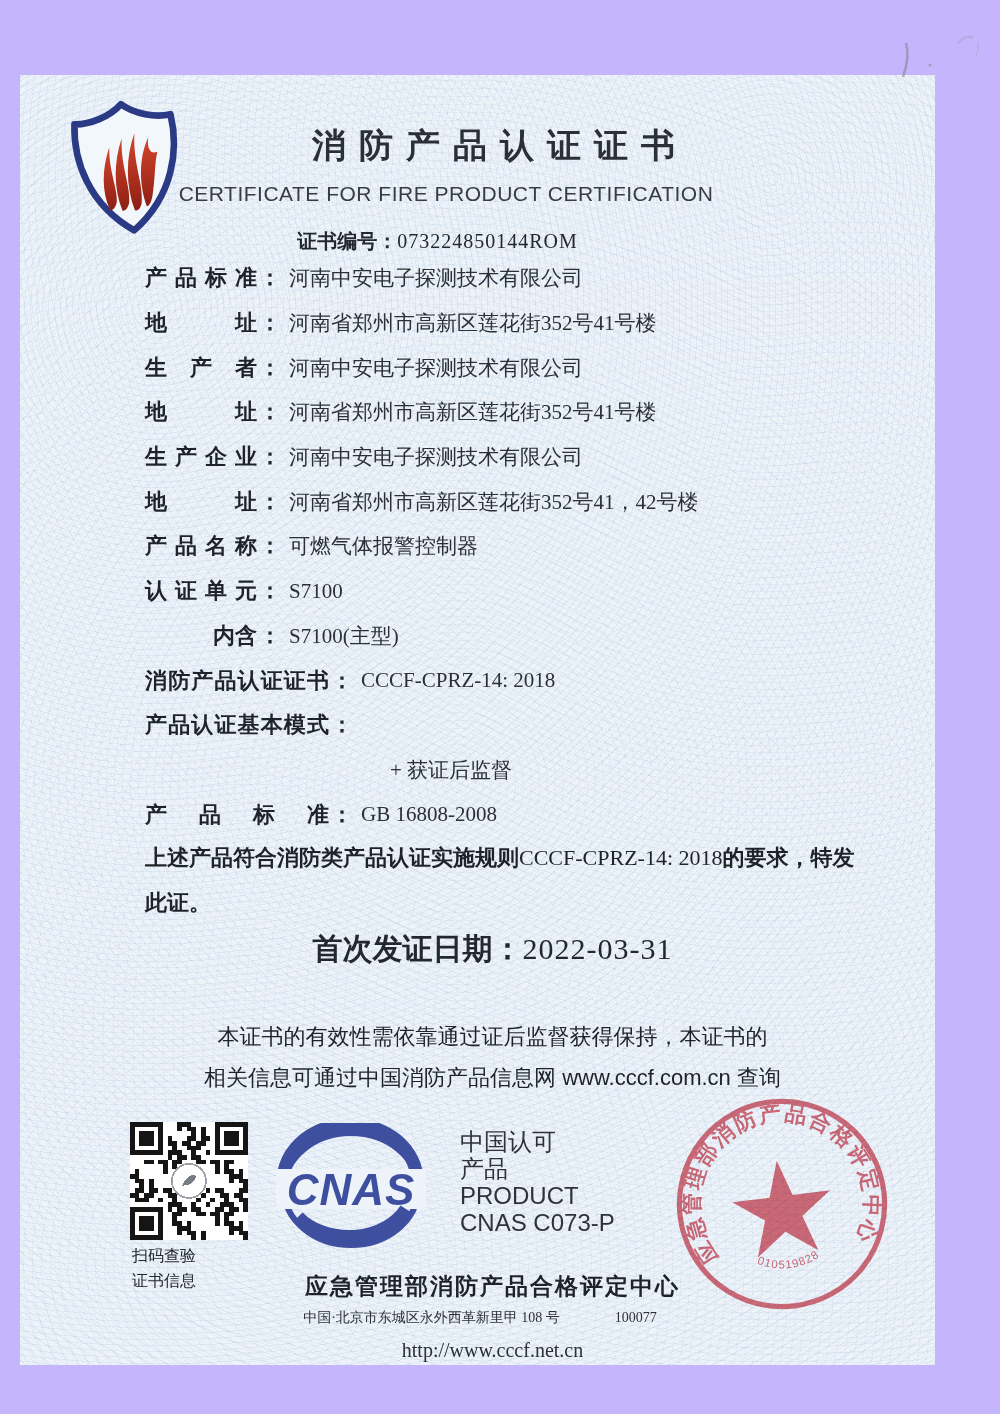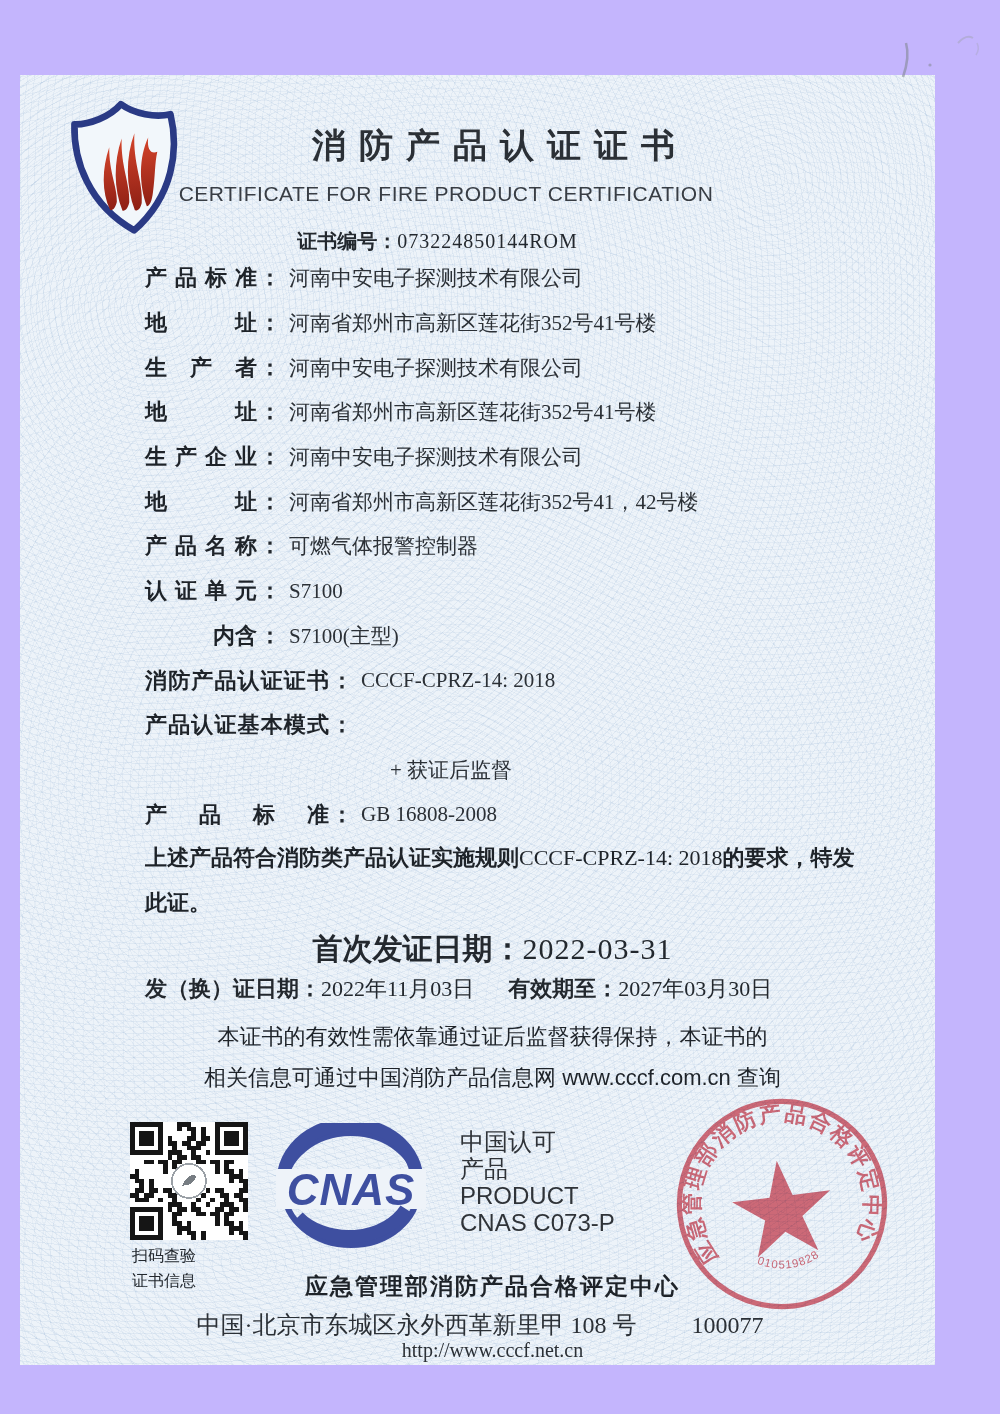--- a/index.html
+++ b/index.html
@@ -55,21 +55,21 @@
 
   .cnas{position:absolute;left:276px;top:1123px;width:150px;height:138px;}
   .accred{position:absolute;left:460px;top:1128px;font-size:24px;line-height:27px;color:#2f3338;}
 
   .issuer-label{position:absolute;left:655px;top:1196px;font-size:21px;letter-spacing:2px;color:#51565c;z-index:2;}
   .stamp{position:absolute;left:668px;top:1090px;width:228px;height:228px;z-index:3;
          opacity:.88;mix-blend-mode:multiply;transform:rotate(-7deg);}
 
   .issuer-name{position:absolute;left:0;top:1271px;width:985px;text-align:center;
                font-size:23px;font-weight:700;letter-spacing:2px;color:#1e2329;z-index:2;}
-  .addr{position:absolute;left:0;top:1309px;width:960px;text-align:center;font-size:24px;color:#2b3036;}
+  .addr{position:absolute;left:0;top:1309px;width:960px;text-align:center;font-size:14px;color:#2b3036;}
   .addr .post{display:inline-block;margin-left:55px;}
   .site{position:absolute;left:0;top:1339px;width:985px;text-align:center;font-size:20px;color:#2b3036;}
 
   .shield{position:absolute;left:57px;top:96px;width:142px;height:152px;transform:rotate(-6deg);}
   .pen-marks{position:absolute;left:858px;top:25px;width:130px;height:80px;}
 </style>
 </head>
 <body>
 
 <div class="page">
@@ -170,23 +170,20 @@
 
   <div class="statement">
     <span class="b">上述产品符合消防类产品认证实施规则</span><span class="code">CCCF-CPRZ-14: 2018</span><span class="b">的要求，特发</span><br>
     <span class="b">此证。</span>
   </div>
 
   <div class="first-issue">
     <span class="lbl">首次发证日期：</span><span class="val">2022-03-31</span>
   </div>
 
-  <div class="dates">
-    <span class="lbl">发（换）证日期：</span><span class="val">2022年11月03日</span><span class="gap"></span><span class="lbl">有效期至：</span><span class="val">2027年03月30日</span>
-  </div>
 
   <div class="notice">
     <span>本证书的有效性需依靠通过证后监督获得保持，本证书的</span><br>
     <span>相关信息可通过中国消防产品信息网 www.cccf.com.cn 查询</span>
   </div>
 
   <svg id="qr-svg" class="qr" viewBox="0 0 25 25" shape-rendering="crispEdges">
       <rect x="0" y="0" width="25" height="25" fill="#ffffff"></rect>
       <rect x="10" y="0" width="1" height="1" fill="#151515"></rect>
       <rect x="11" y="0" width="1" height="1" fill="#151515"></rect>

